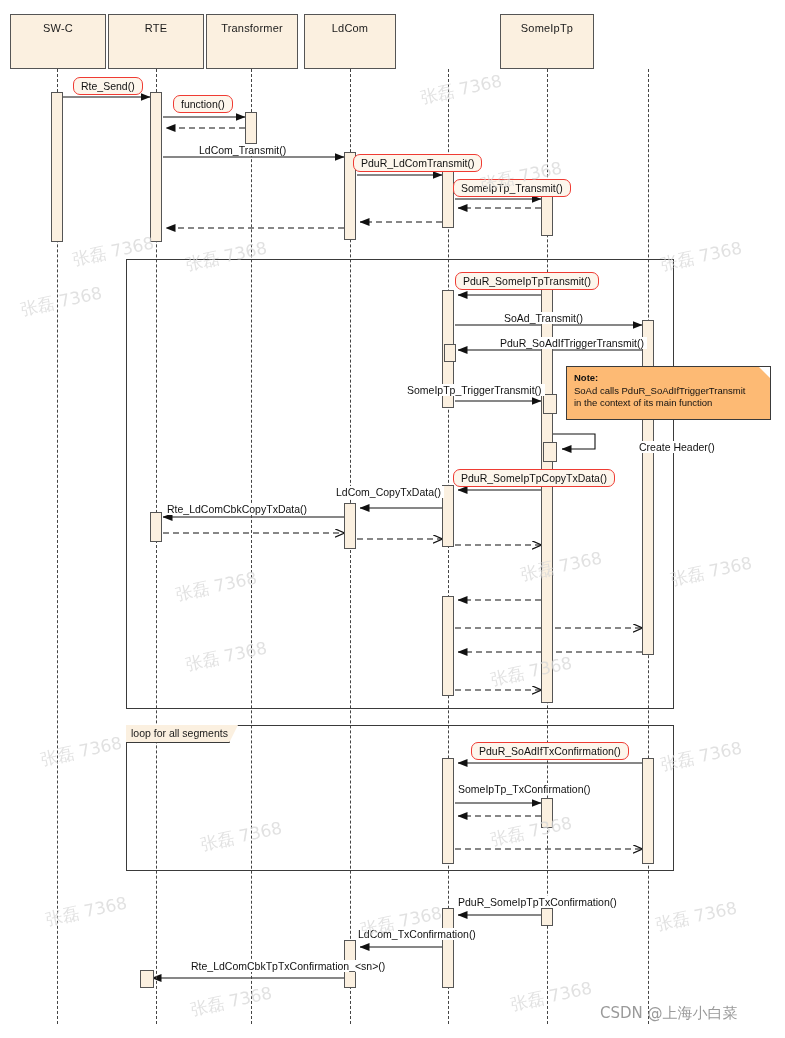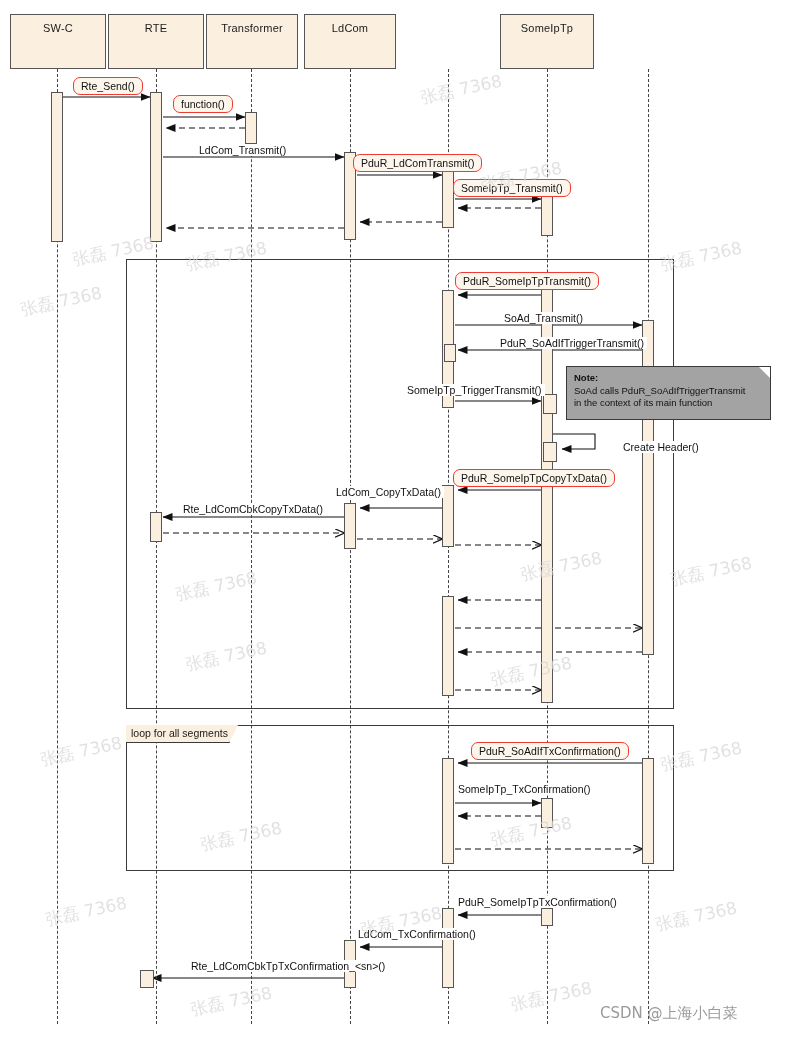--- a/index.html
+++ b/index.html
@@ -76,21 +76,21 @@
     border:1.6px solid #ef3b33;
     border-radius:7px;
     padding:2px 7px;
     color:#111;
   }
   .msg.plain{padding:0 3px;background:#ffffff;}
 
   
   .note{
     position:absolute;
-    background:#a3a3a3;
+    background:#fdba74;
     border:1px solid #3a3a3a;
     box-sizing:border-box;
     font-size:9.5px;line-height:12.5px;
     color:#111;
     padding:5px 7px 4px 7px;
   }
   .note .note-title{font-weight:bold;display:block;}
   .note-fold{
     position:absolute;right:0;top:0;width:0;height:0;
     border-top:11px solid #ffffff;
@@ -284,30 +284,30 @@
 
   <div class="msg plain" style="left:501px;top:312px;">
     <span>SoAd_Transmit()</span></div>
 
   <div class="msg plain" style="left:473px;top:337px;margin-left:24px;">
     <span>PduR_SoAdIfTriggerTransmit()</span></div>
 
   <div class="msg plain" style="left:404px;top:384px;">
     <span>SomeIpTp_TriggerTransmit()</span></div>
 
-  <div class="msg plain" style="left:620px;top:441px;">
+  <div class="msg plain" style="left:636px;top:441px;">
     <span>Create Header()</span></div>
 
   <div class="msg hl" style="left:453px;top:469px;">
     <span>PduR_SomeIpTpCopyTxData()</span></div>
 
   <div class="msg plain" style="left:333px;top:486px;">
     <span>LdCom_CopyTxData()</span></div>
 
-  <div class="msg plain" style="left:180px;top:503px;">
+  <div class="msg plain" style="left:164px;top:503px;">
     <span>Rte_LdComCbkCopyTxData()</span></div>
 
   <div class="msg hl" style="left:471px;top:742px;">
     <span>PduR_SoAdIfTxConfirmation()</span></div>
 
   <div class="msg plain" style="left:455px;top:783px;">
     <span>SomeIpTp_TxConfirmation()</span></div>
 
   <div class="msg plain" style="left:455px;top:896px;">
     <span>PduR_SomeIpTpTxConfirmation()</span></div>

